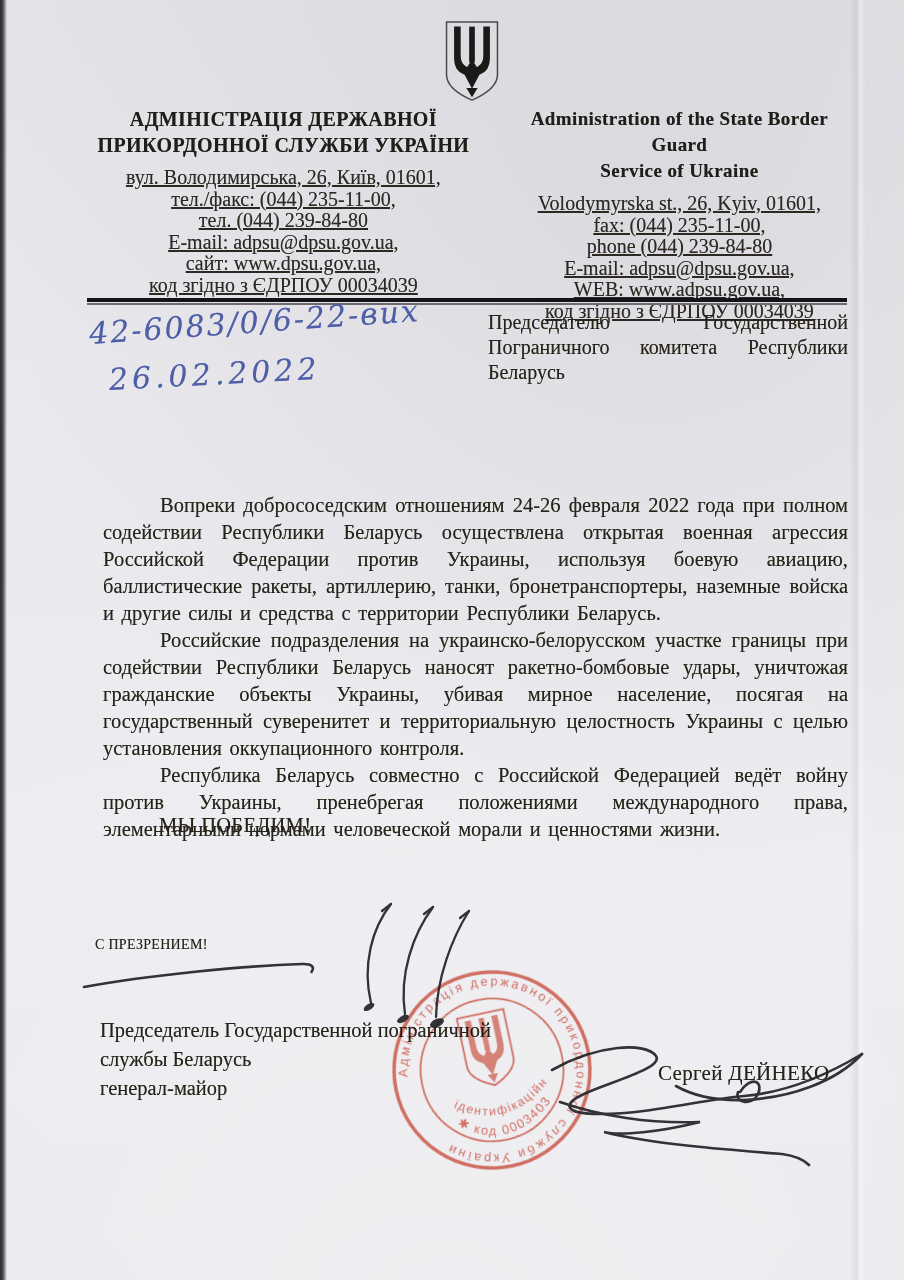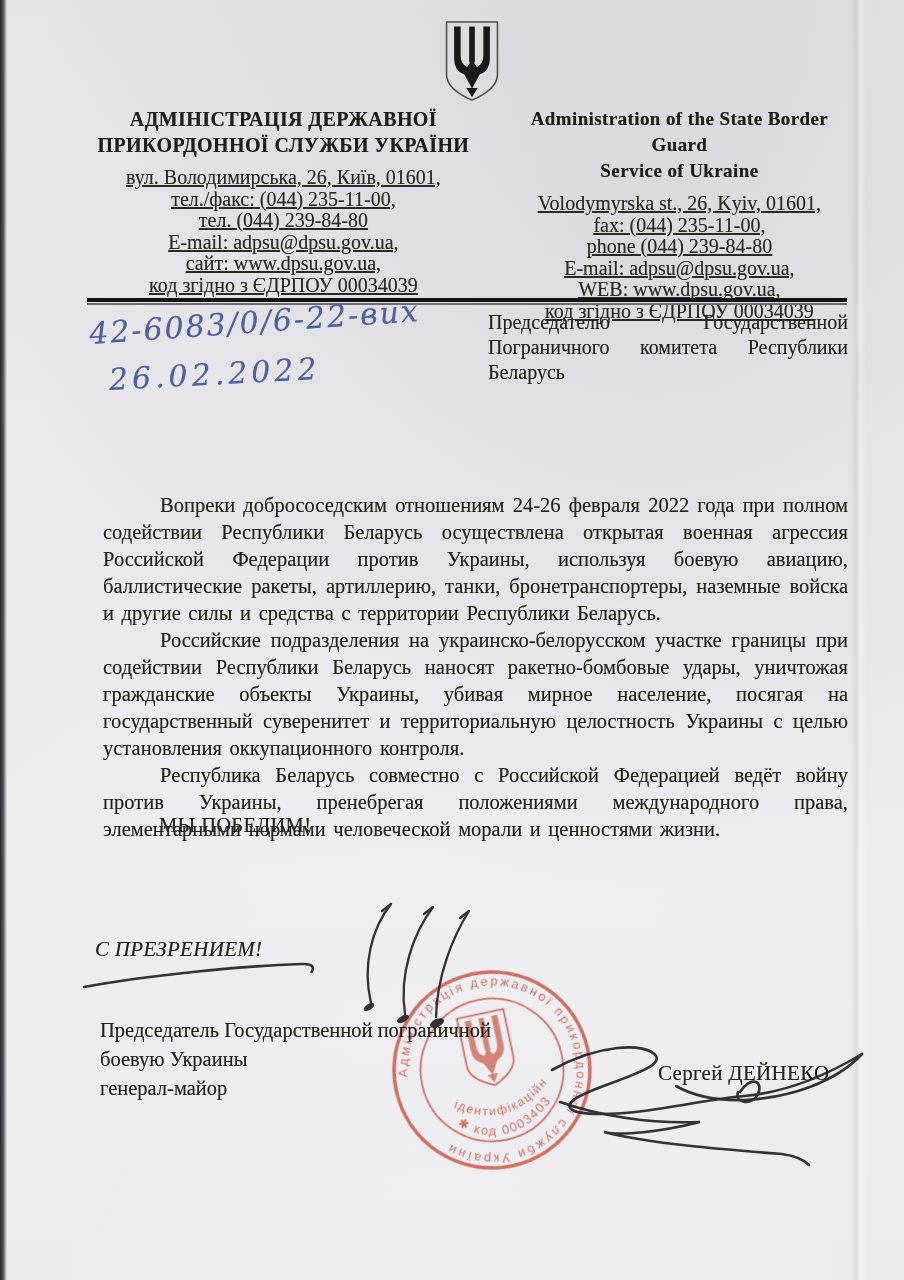--- a/index.html
+++ b/index.html
@@ -51,22 +51,22 @@
   .addressee .just{text-align:justify;text-align-last:left;}
   
   .bodytext{position:absolute;left:103px;top:452px;width:745px;
     font-size:20.5px;line-height:27px;text-align:justify;color:#262419;
     word-spacing:2.5px;text-shadow:0 0 0.55px rgba(30,28,24,0.45);margin-top:40px;}
   .bodytext p{margin:0;text-indent:57px;}
   .slogan{position:absolute;left:159px;font-size:20.5px;color:#262419;letter-spacing:0.3px;
     text-shadow:0 0 0.55px rgba(30,28,24,0.45);white-space:nowrap;}
   .slogan.s1{top:806px;margin-top:8px;}
   .slogan.s2{top:857px;}
-  .closing{position:absolute;left:95px;top:937px;font-size:21px;color:#262419;letter-spacing:0.3px;
-    text-shadow:0 0 0.55px rgba(30,28,24,0.45);white-space:nowrap;font-style:italic;}
+  .closing{position:absolute;left:95px;top:937px;font-size:14px;color:#262419;letter-spacing:0.3px;
+    text-shadow:0 0 0.55px rgba(30,28,24,0.45);white-space:nowrap;}
   
   .signoff-titles{position:absolute;left:100px;top:1016px;width:470px;
     font-size:20.5px;line-height:29px;color:#262419;text-shadow:0 0 0.55px rgba(30,28,24,0.45);}
   .signoff-name{position:absolute;left:658px;top:1061px;font-size:21px;color:#262419;
     letter-spacing:0.3px;white-space:nowrap;text-shadow:0 0 0.55px rgba(30,28,24,0.45);}
   
   .stamp{
     position:absolute;left:390px;top:968px;width:204px;height:204px;
     transform:rotate(-12deg);opacity:0.78;mix-blend-mode:multiply;filter:blur(0.3px);
   }
@@ -105,21 +105,21 @@
       </div>
     </div>
     <div class="lh-col en">
       <div class="lh-title en-t">Administration of the State Border Guard</div>
       <div class="lh-title en-t">Service of Ukraine</div>
       <div class="lh-addr">
         <div>Volodymyrska st., 26, Kyiv, 01601,</div>
         <div>fax: (044) 235-11-00,</div>
         <div>phone (044) 239-84-80</div>
         <div>E-mail: adpsu@dpsu.gov.ua,</div>
-        <div>WEB: www.dpsu.gov.ua,</div>
+        <div>WEB: www.adpsu.gov.ua,</div>
         <div>код згідно з ЄДРПОУ 00034039</div>
       </div>
     </div>
   </div>
 
   <div class="rule"></div>
 
   <div class="refrow">
     <div class="hand">
       <div class="hand-line1">42-6083/0/6-22-вих</div>
@@ -134,21 +134,21 @@
     <p>Вопреки добрососедским отношениям 24-26 февраля 2022 года при полном содействии Республики Беларусь осуществлена открытая военная агрессия Российской Федерации против Украины, используя боевую авиацию, баллистические ракеты, артиллерию, танки, бронетранспортеры, наземные войска и другие силы и средства с территории Республики Беларусь.</p>
     <p>Российские подразделения на украинско-белорусском участке границы при содействии Республики Беларусь наносят ракетно-бомбовые удары, уничтожая гражданские объекты  Украины, убивая мирное население, посягая на государственный суверенитет и территориальную целостность Украины с целью установления оккупационного контроля.</p>
     <p>Республика Беларусь  совместно с Российской Федерацией ведёт войну против Украины, пренебрегая положениями международного права, элементарными нормами человеческой морали и ценностями жизни.</p>
   </div>
 
   <div class="slogan s1">МЫ ПОБЕДИМ!</div>
   <div class="closing">С ПРЕЗРЕНИЕМ!</div>
 
   <div class="signoff-titles">
     <div>Председатель Государственной пограничной</div>
-    <div>боевую Украины</div>
+    <div>службы Беларусь</div>
     <div>генерал-майор</div>
   </div>
   <div class="signoff-name">Сергей ДЕЙНЕКО</div>
 
   <svg class="stamp" viewBox="0 0 200 200">
     <g fill="none" stroke="#d64f3d">
       <circle cx="100" cy="100" r="96" stroke-width="3.4"></circle>
       <circle cx="100" cy="100" r="70" stroke-width="1.7"></circle>
     </g>
     <defs>

